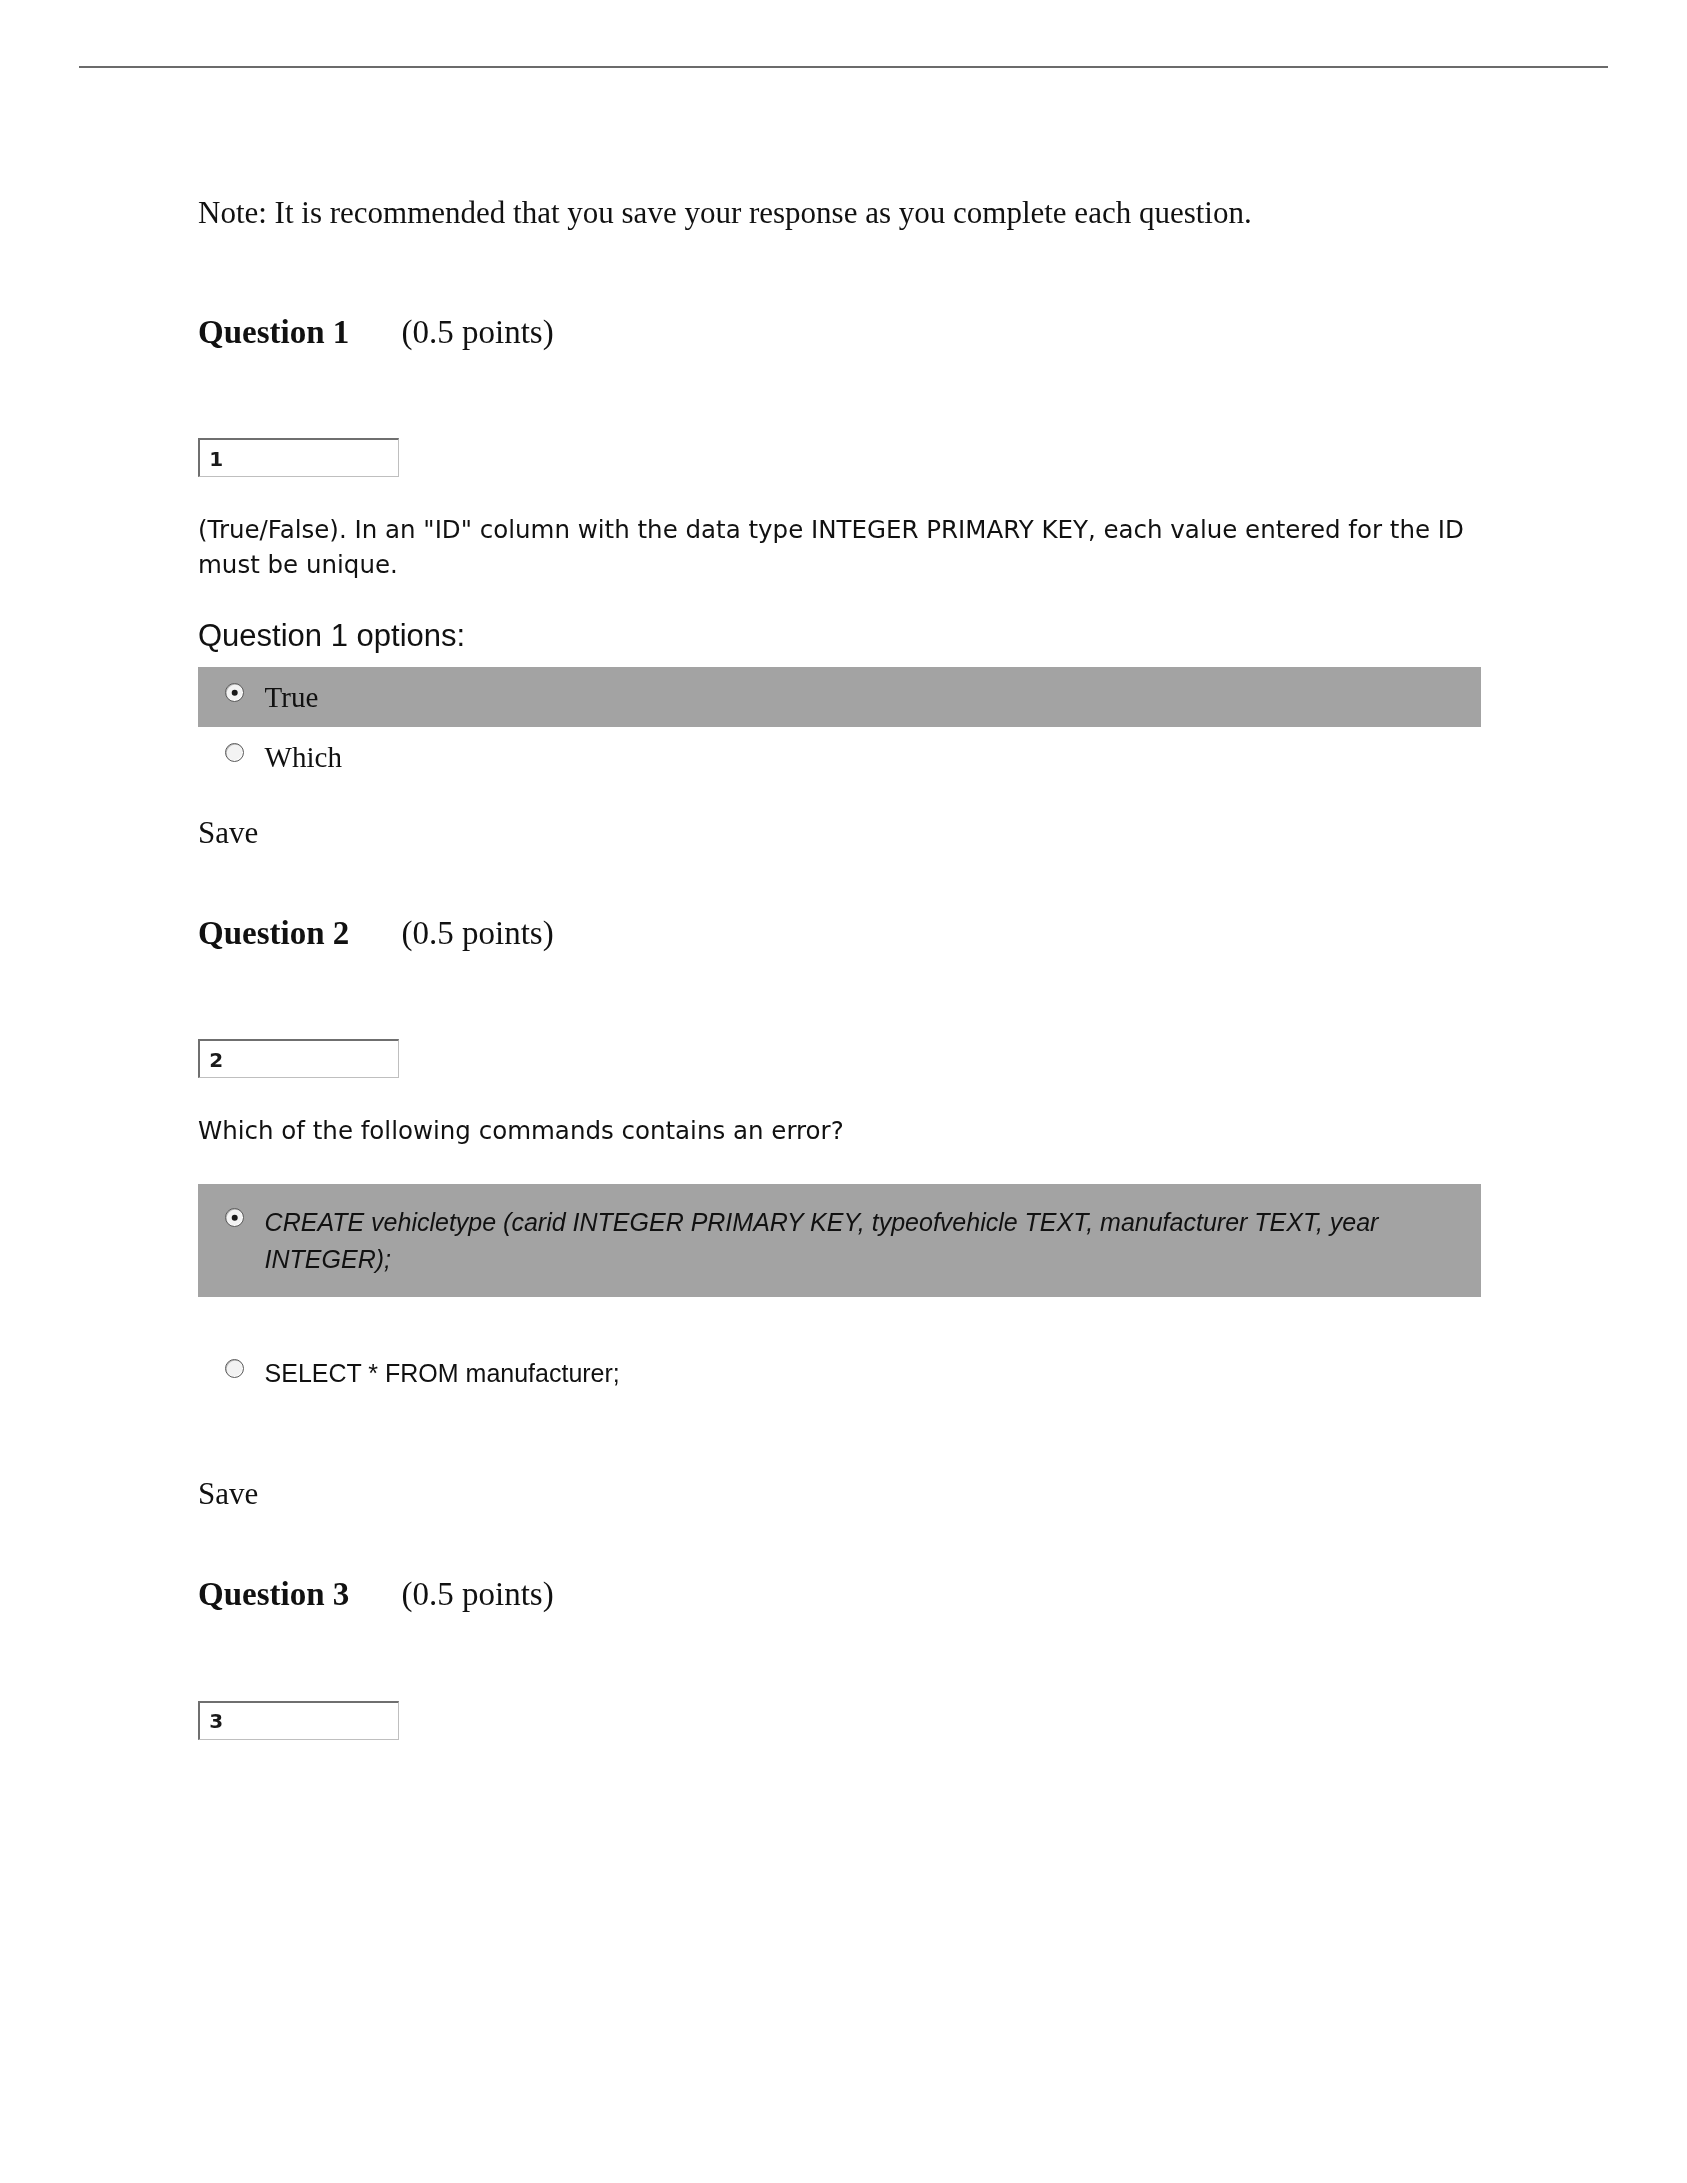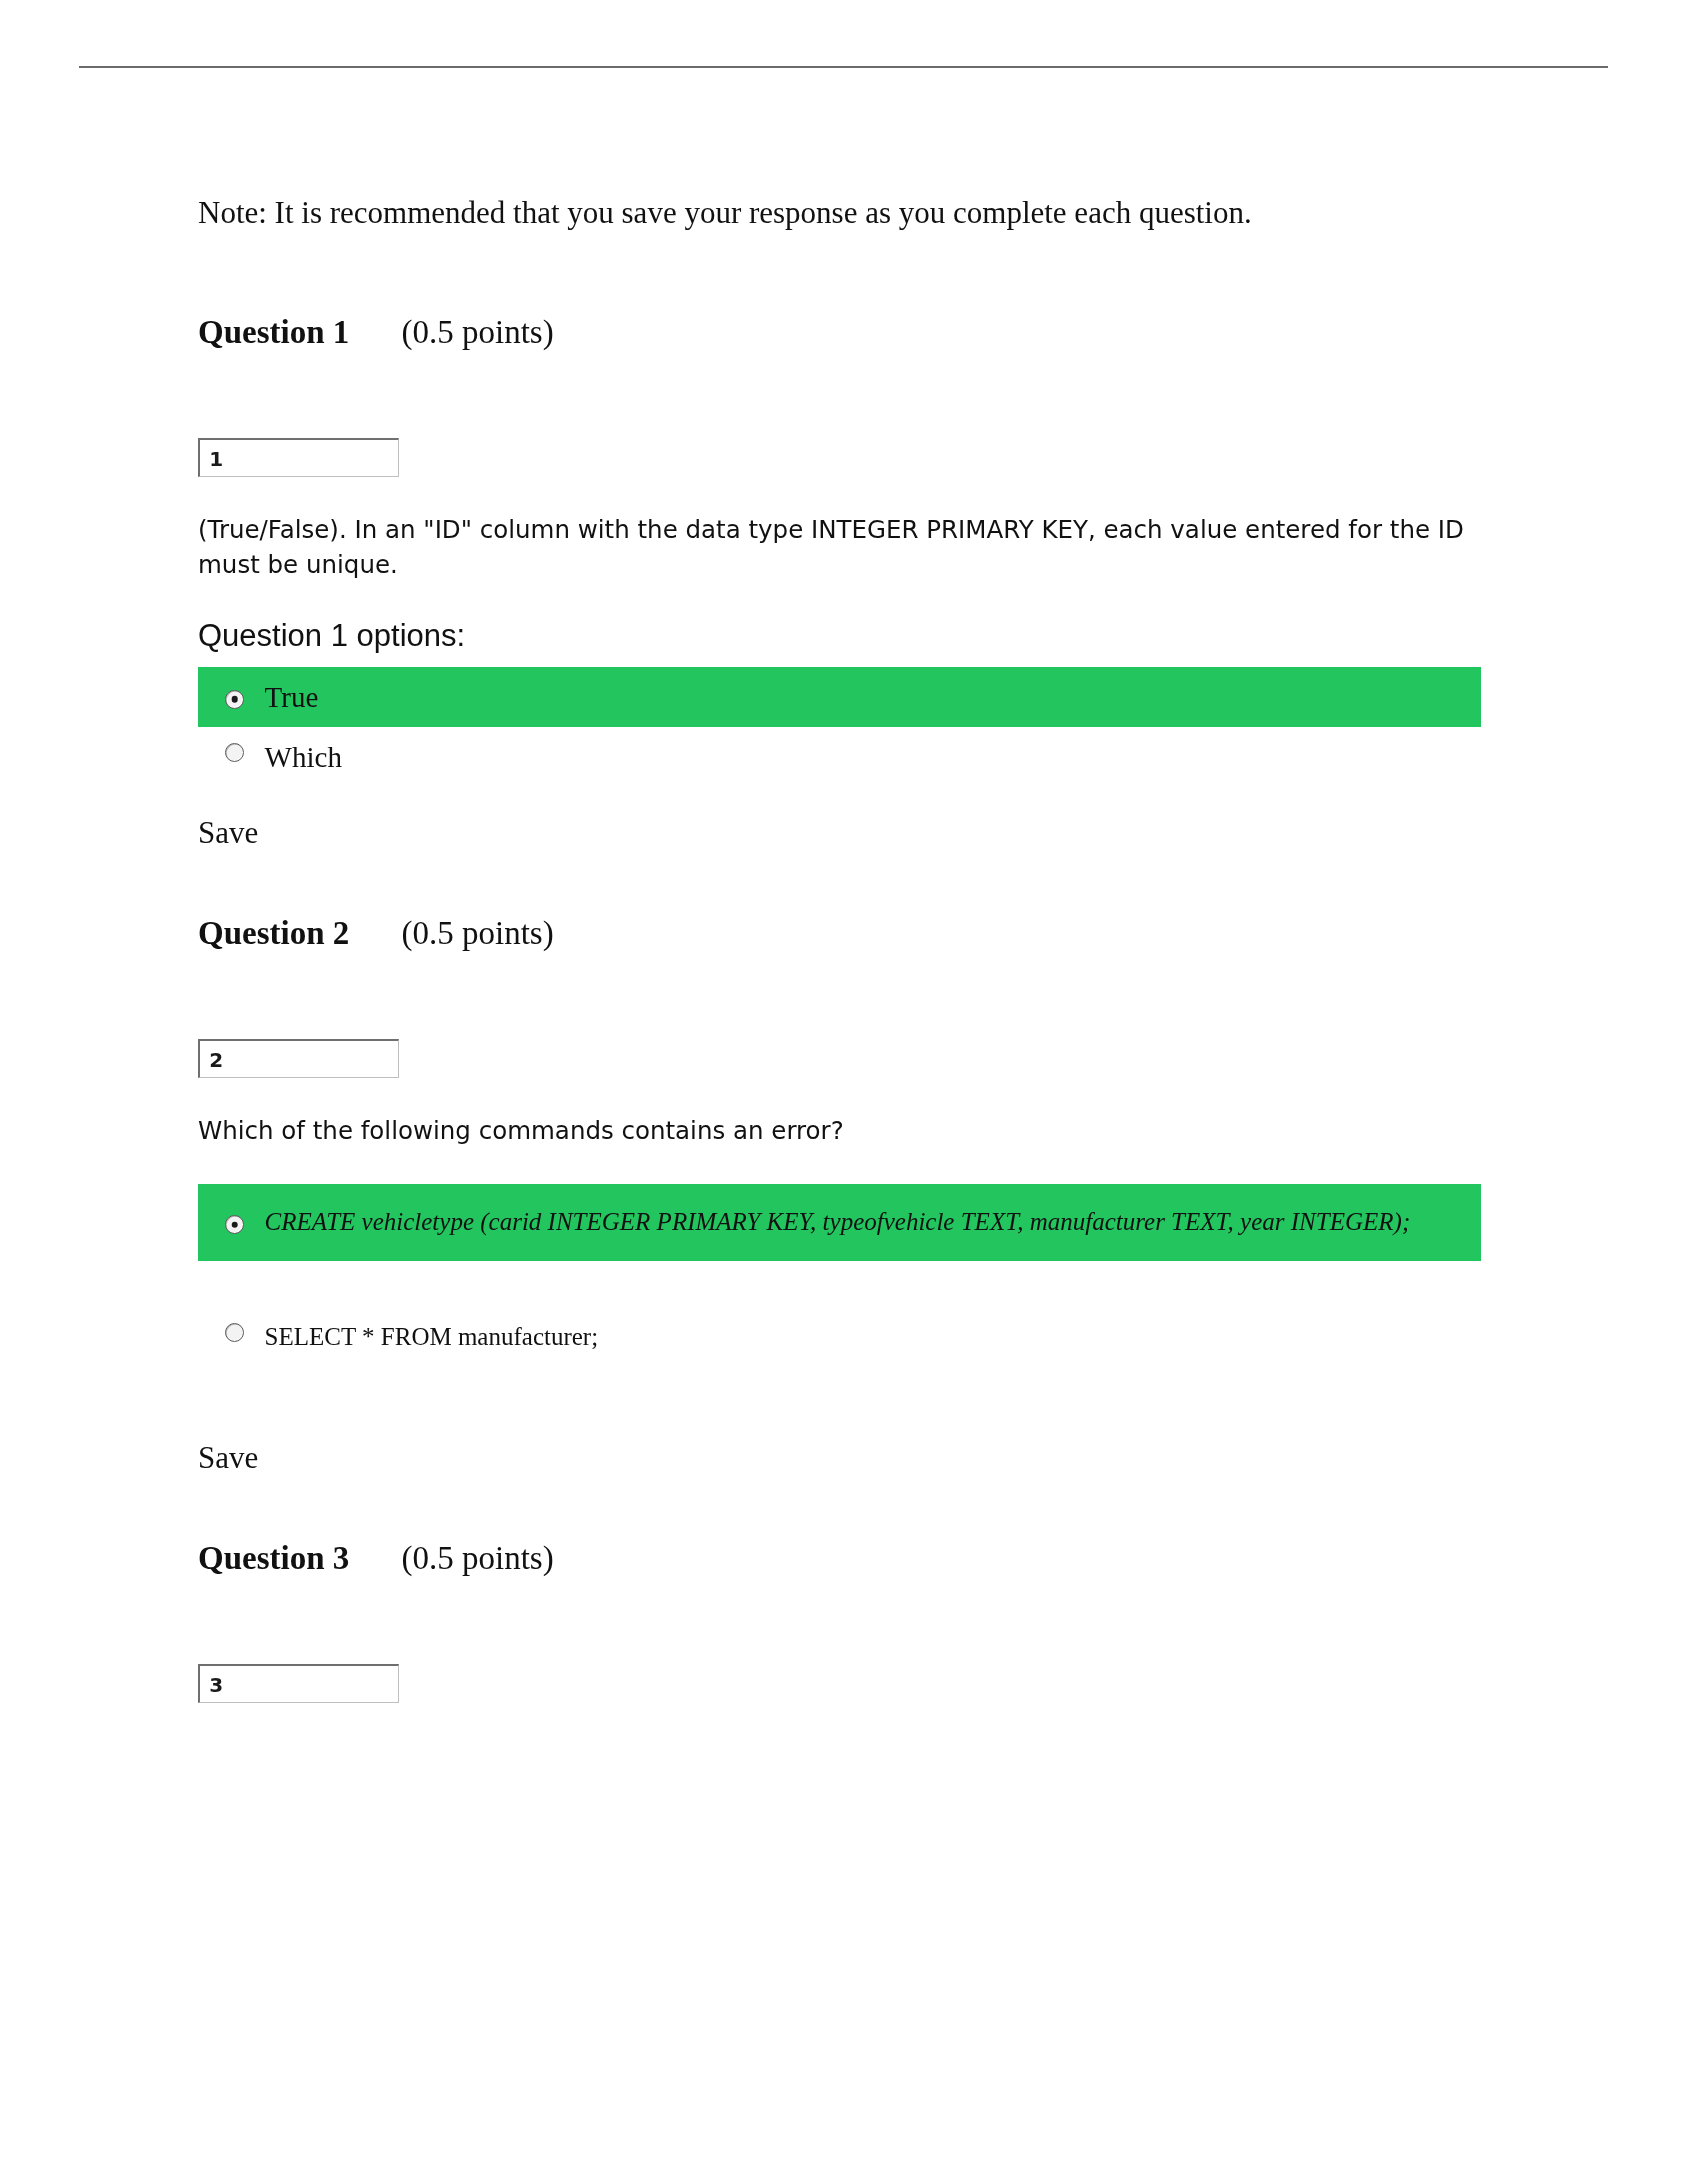--- a/index.html
+++ b/index.html
@@ -75,22 +75,21 @@
   .options {
     width: 100%;
   }
   .option-row {
     display: flex;
     align-items: flex-start;
     padding: 12px 13.2px 12px 6.6px;
     box-sizing: border-box;
   }
   .option-row.selected {
-    background: #22c55e;
-    align-items: center;
+    background: #a3a3a3;
   }
   .option-row.tall {
     padding-top: 20px;
     padding-bottom: 20px;
   }
   .radio-cell {
     flex: 0 0 60px;
     display: flex;
     justify-content: center;
     align-items: flex-start;
@@ -116,21 +115,21 @@
     border-radius: 50%;
     transform: translate(-50%, -50%);
   }
   .option-text {
     flex: 1;
     font-size: 29px;
     font-family: "Liberation Serif", "Times New Roman", Times, serif;
     line-height: 1.25;
   }
   .option-text.sans {
-    font-family: Liberation Serif, serif;
+    font-family: Liberation Sans, sans-serif;
     font-size: 25px;
     line-height: 1.45;
   }
   .option-text.italic {
     font-style: italic;
   }
   .save {
     font-size: 31px;
     font-family: "Liberation Serif", "Times New Roman", Times, serif;
     margin-top: 27px;

